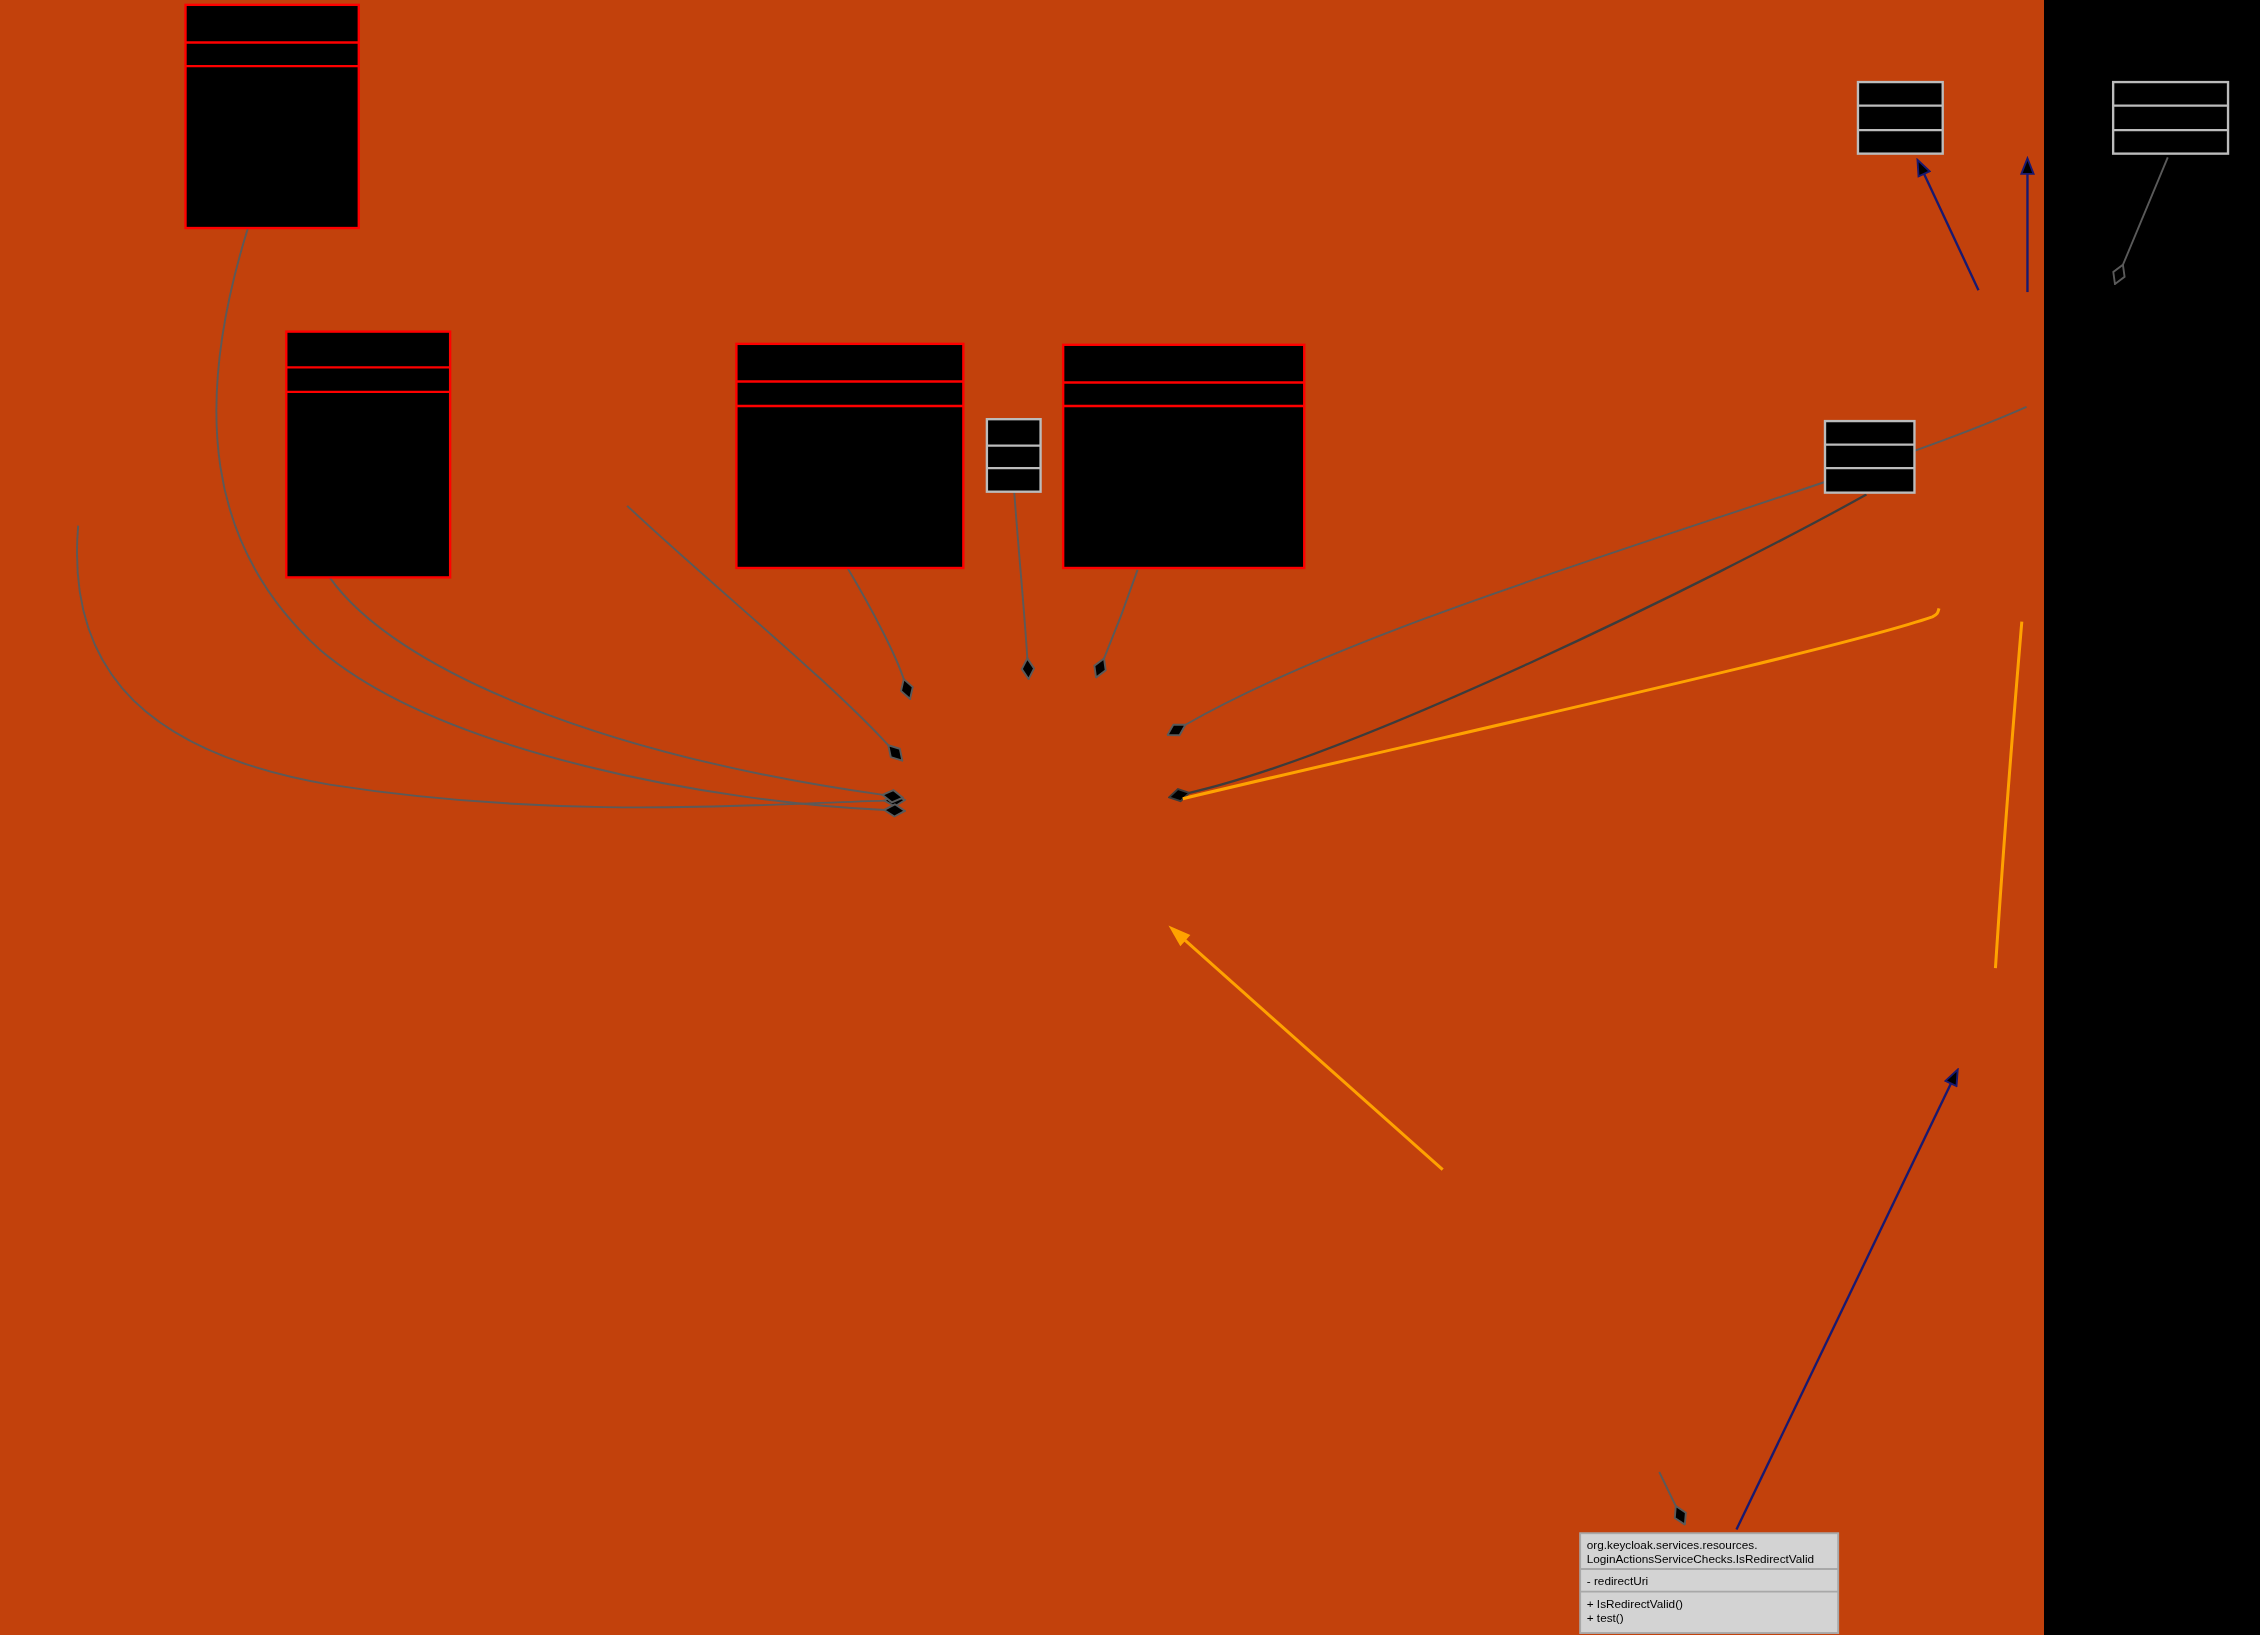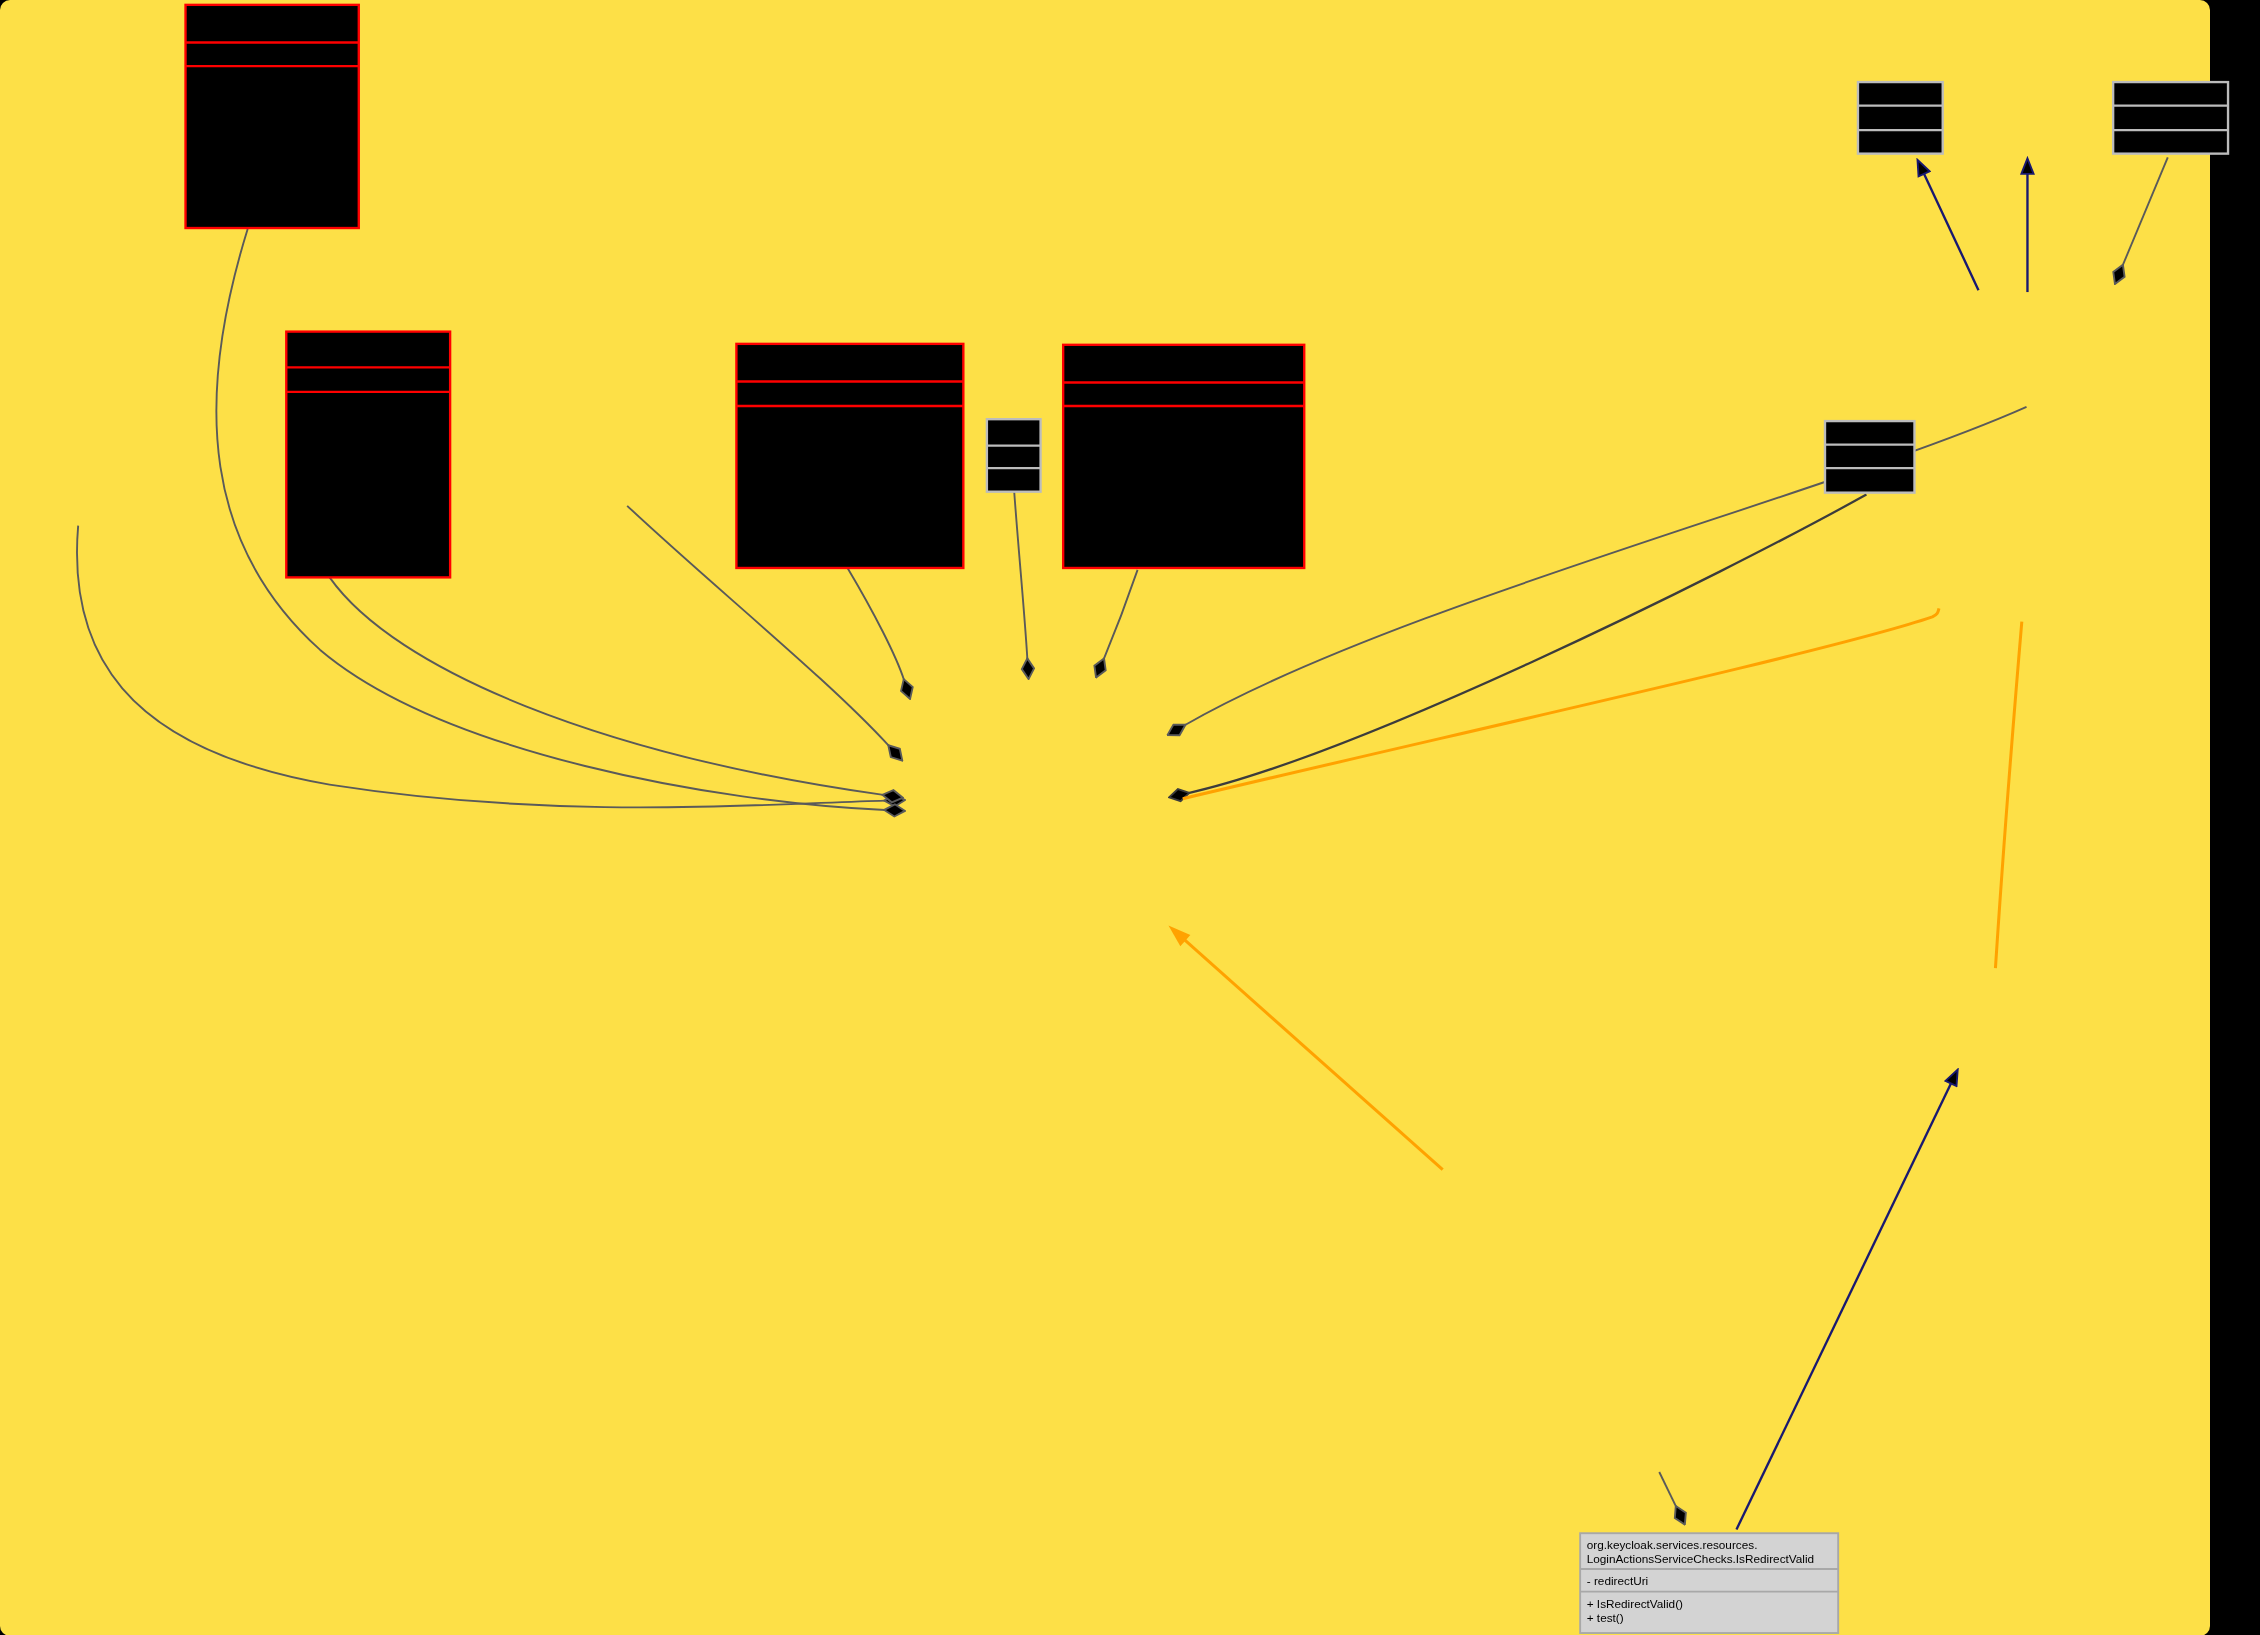--- a/index.html
+++ b/index.html
@@ -6,24 +6,23 @@
     margin: 0;
     padding: 0;
     background: #000000;
     width: 2261px;
     height: 1636px;
     overflow: hidden;
     font-family: "Liberation Sans", sans-serif;
   }
   .stage {
     position: relative;
-    width: 2210px;
+    width: 2044px;
     height: 1636px;
-    background: #fde047;
-    border-radius: 10px;
+    background: #c2410c;
   }
   svg { display: block; }
   svg text {
     font-family: "Liberation Sans", sans-serif;
     font-size: 12.5px;
     fill: #000000;
   }
 </style>
 </head>
 <body>

